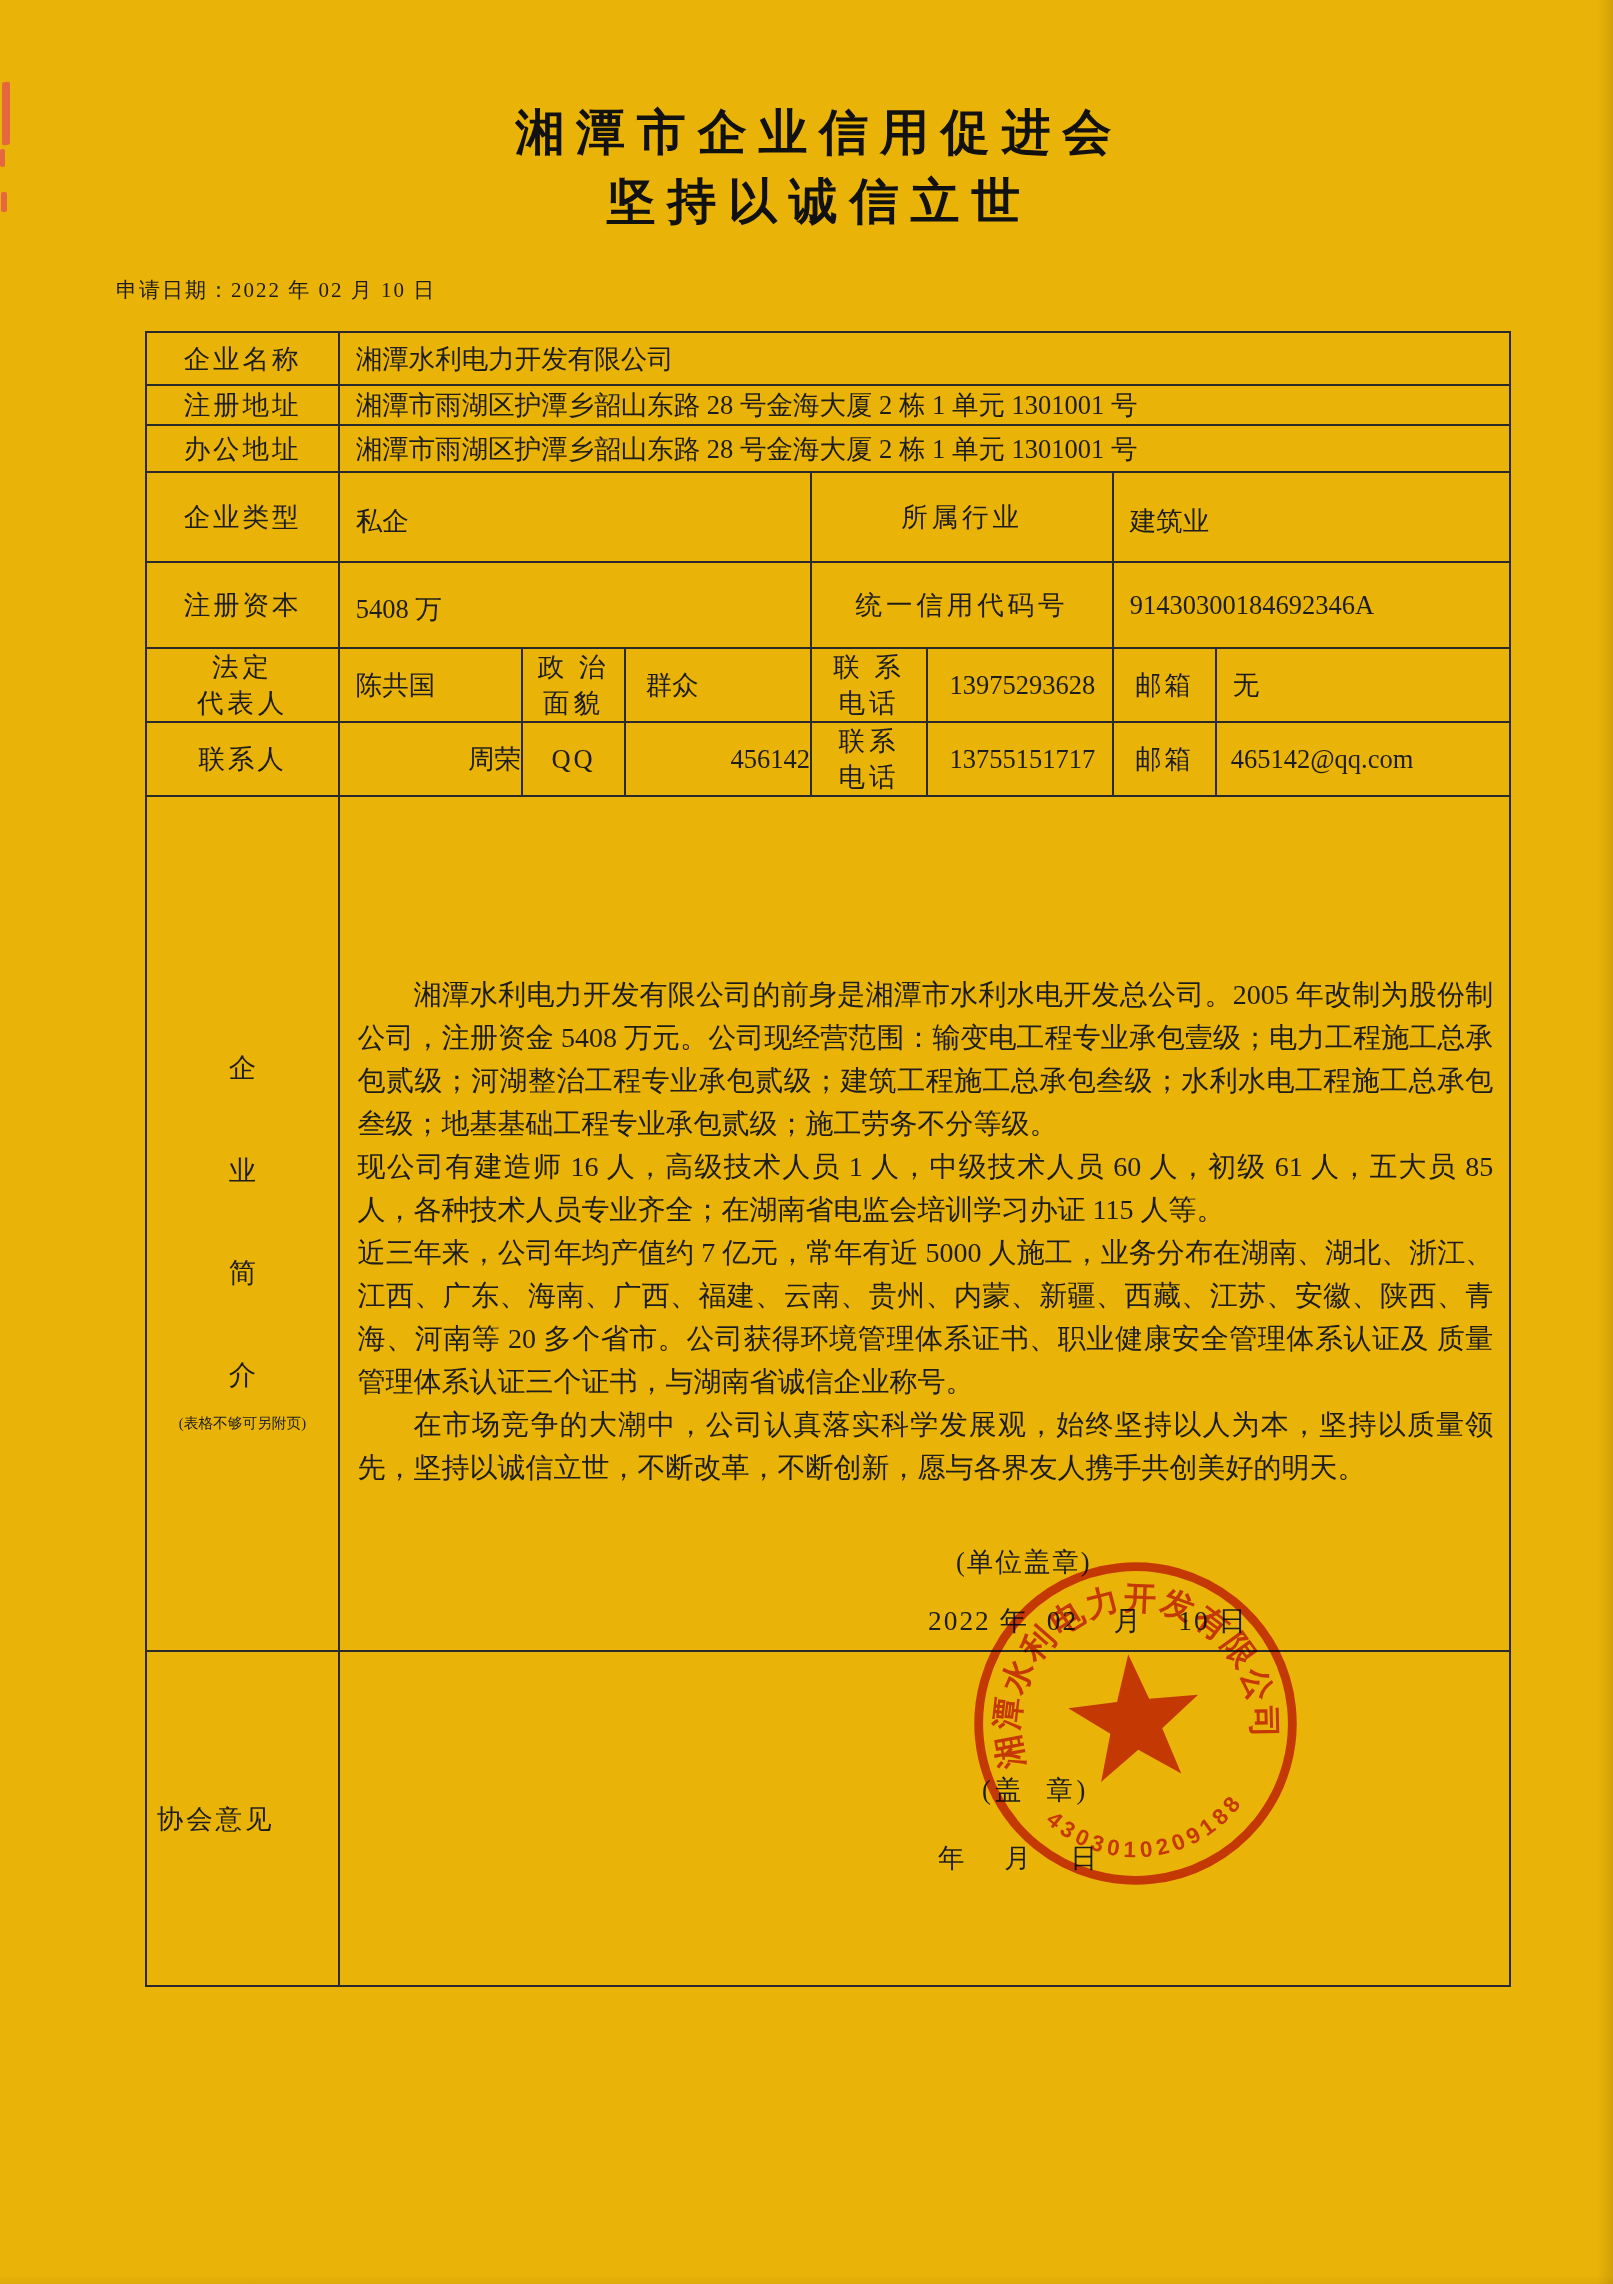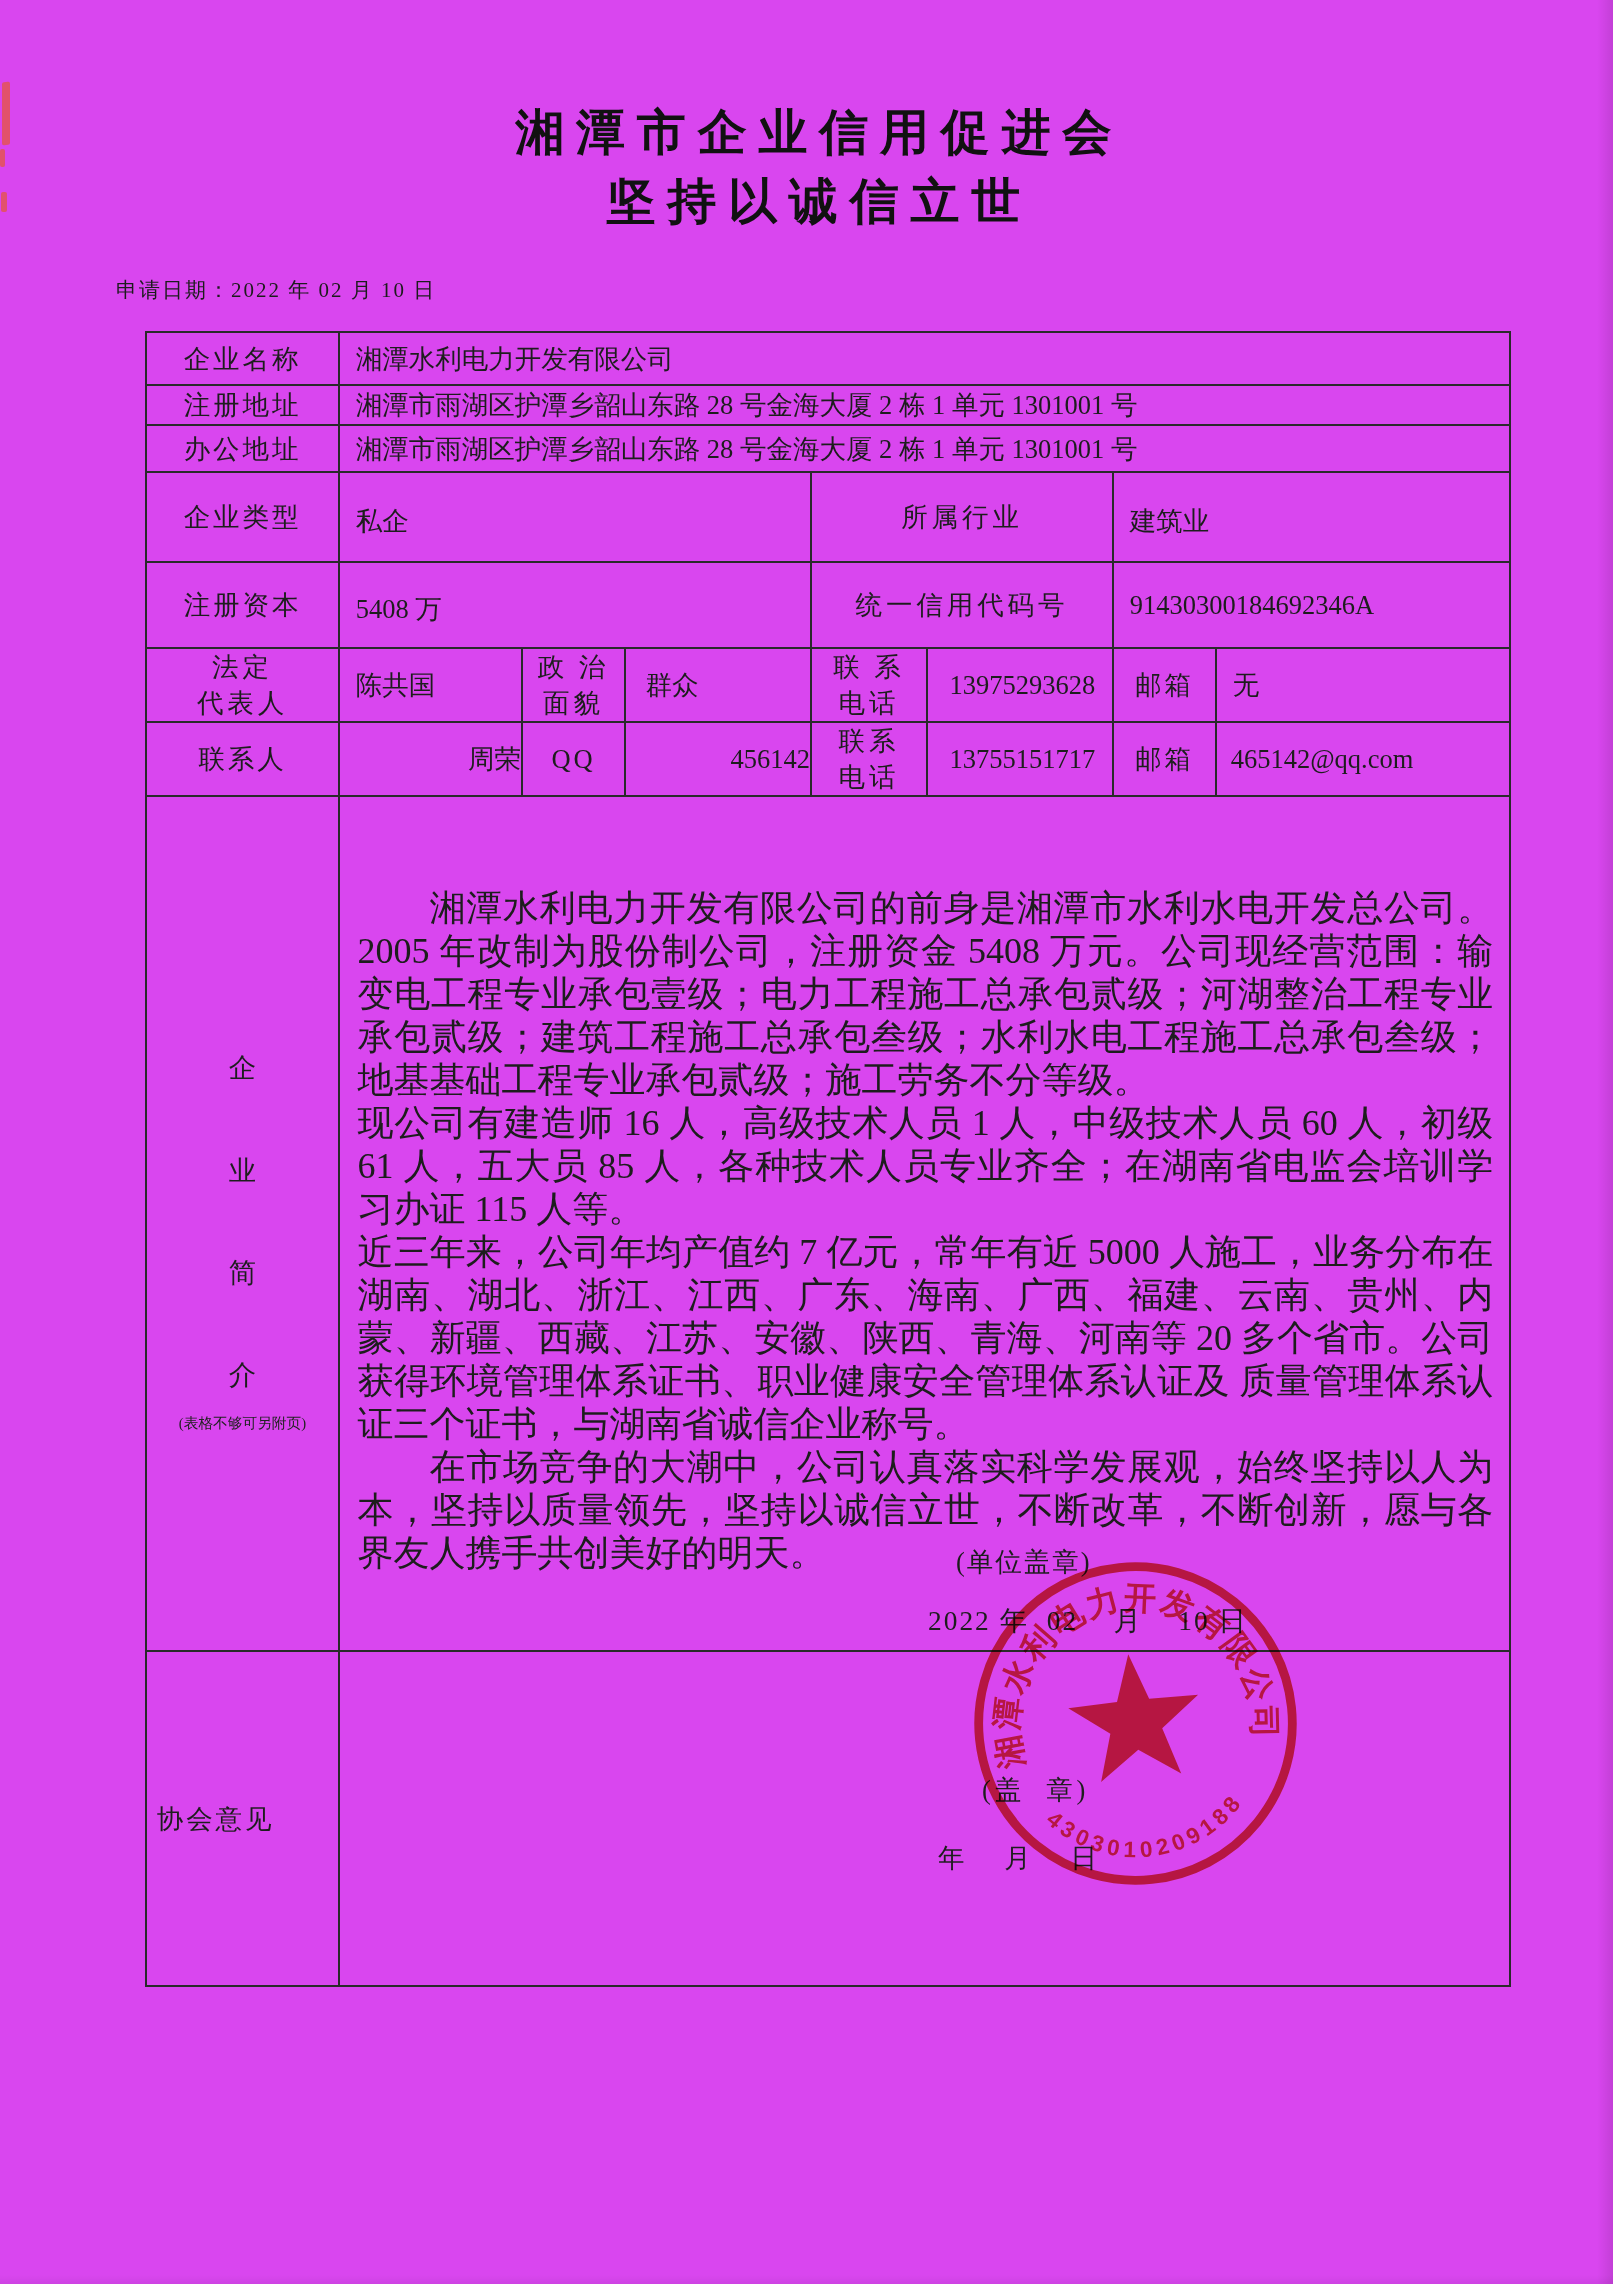--- a/index.html
+++ b/index.html
@@ -1,20 +1,20 @@
 <!DOCTYPE html>
 <html><head>
 <meta charset="utf-8">
 <style>
   * { margin:0; padding:0; box-sizing:border-box; }
   html,body { background:#e9e7e4; }
   body { font-family:"Liberation Serif","DejaVu Serif",serif; color:#1c1c1c; }
   .page {
     position:relative; width:1613px; height:2285px; margin:0 auto;
-    background:#d946ef; overflow:hidden;
+    background:#eab308; overflow:hidden;
   }
   .edge-shade-right {
     position:absolute; right:0; top:0; width:15.7px; height:100%;
     background:linear-gradient(to right, rgba(0,0,0,0), rgba(0,0,0,0.10));
   }
   .edge-shade-bottom {
     position:absolute; left:0; bottom:0; width:100%; height:9.8px;
     background:linear-gradient(to bottom, rgba(0,0,0,0), rgba(0,0,0,0.06));
   }
   .red-mark { position:absolute; background:#e4544b; opacity:.8; border-radius:2px; }
@@ -55,21 +55,21 @@
   td.party-lbl { text-align:left; padding-left:13.7px; letter-spacing:2px; }
   td.party-val { }
   .party-flex { display:flex; justify-content:center; gap:57px; padding-right:221px; font-size:27.4px; }
 
   td.intro-lbl { vertical-align:top; text-align:center; }
   .intro-lbl-stack { display:flex; flex-direction:column; align-items:center; padding-top:41px; }
   .intro-lbl-stack .ch { font-size:27.4px; line-height:27.4px; margin-bottom:75px; letter-spacing:0; }
   .intro-lbl-stack .note { font-size:14.7px; margin-top:-51px; letter-spacing:0; color:#222; }
 
   td.intro-cell { position:relative; vertical-align:top; padding:14.7px 15.7px 0 17.6px; }
-  .intro-text p { font-size:36px; line-height:43px; text-align:justify; text-justify:inter-ideograph; }
+  .intro-text p { font-size:28px; line-height:43px; text-align:justify; text-justify:inter-ideograph; }
   .intro-text p.indent { text-indent:2em; }
   .stamp-caption { position:absolute; left:616px; top:747px; font-size:26.5px; letter-spacing:2px; }
   .stamp-date    { position:absolute; left:588px; top:806px; font-size:27.4px; letter-spacing:2px; white-space:pre; }
 
   td.opinion-lbl { text-align:left; padding-left:9.8px; letter-spacing:2.9px; }
   td.opinion-cell { position:relative; vertical-align:top; }
   .opinion-stamp { position:absolute; left:642px; top:120px; font-size:26.5px; letter-spacing:3.9px; white-space:pre; }
   .opinion-date  { position:absolute; left:598px; top:188px; font-size:26.5px; white-space:pre; }
 
   .seal {

